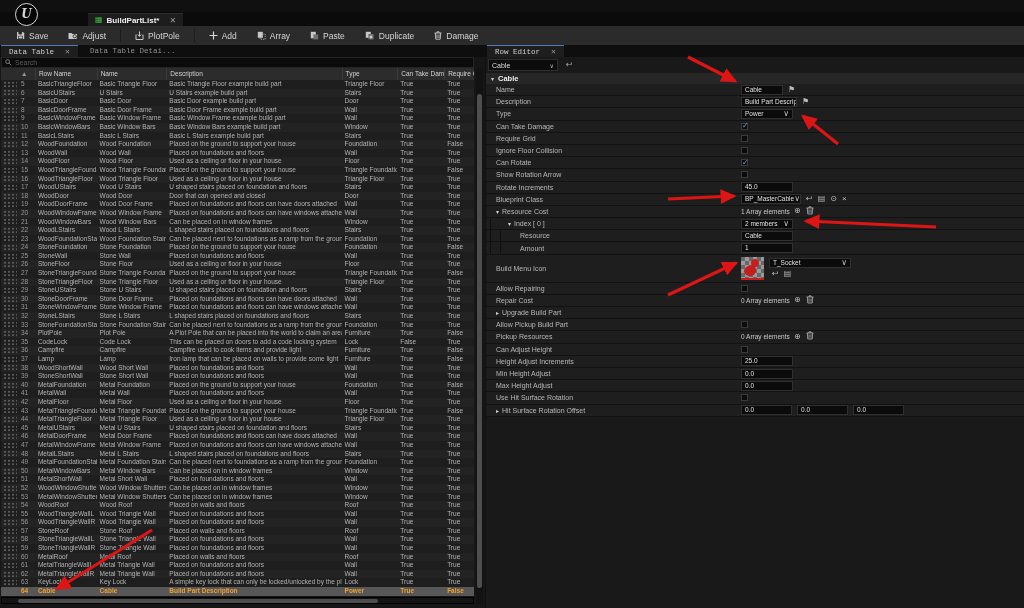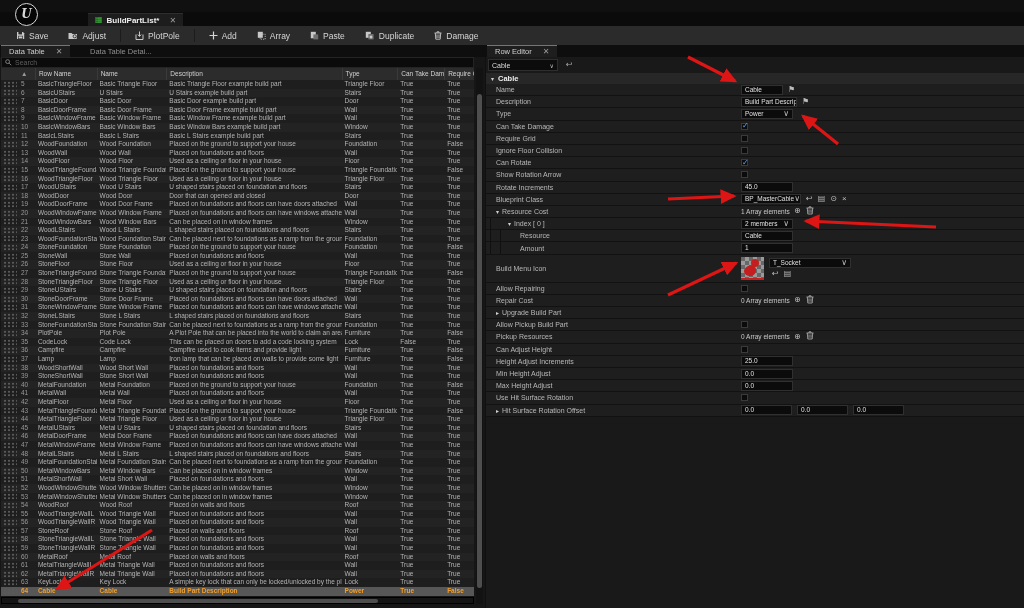--- a/index.html
+++ b/index.html
@@ -24,21 +24,21 @@
   #toolbar { position:absolute; left:0; top:26px; width:1024px; height:19px; background:#2b2b2b;
     display:flex; align-items:center; padding-left:6px; }
   .tb-btn { display:flex; align-items:center; gap:4px; padding:0 10px; height:19px; }
   .tb-btn svg { display:block; }
   .tb-label { color:#d6d6d6; font-size:8.5px; white-space:nowrap; }
   .tb-sep { width:1px; height:13px; background:#1c1c1c; margin:0 4px; }
 
   
   #paneltabs { position:absolute; left:0; top:45px; width:1024px; height:12px; background:#0e0e0e; }
   .ptab { position:absolute; top:0; height:12px; display:flex; align-items:center; padding:0 8px; gap:5px;
-    font-size:7.5px; color:#cfcfcf; background:#1e1e1e; border-top:1px solid #4f7cb8; }
+    font-size:7.5px; color:#cfcfcf; background:#1e1e1e; border-top:1px solid #4f7cb8;font-family:Liberation Mono, monospace; }
   .ptab.inactive { background:transparent; border-top:none; color:#8f8f8f; }
 
   
   #left-panel { position:absolute; left:0; top:57px; width:485px; height:551px; background:#161616; }
   #search-bar { position:absolute; left:1px; top:0; width:473px; height:11px; background:#0b0b0b;
     border:1px solid #242424; display:flex; align-items:center; gap:3px; padding:0 3px; }
   #search-ph { color:#5d5d5d; font-size:7px; }
   #thead { position:absolute; left:1px; top:11px; width:473px; height:12px; background:#2c2c2c;
     display:flex; align-items:center; color:#d2d2d2; font-size:6.5px; }
   .hc { padding-left:3px; white-space:nowrap; overflow:hidden; border-left:1px solid #3a3a3a; height:12px; line-height:12px; }

